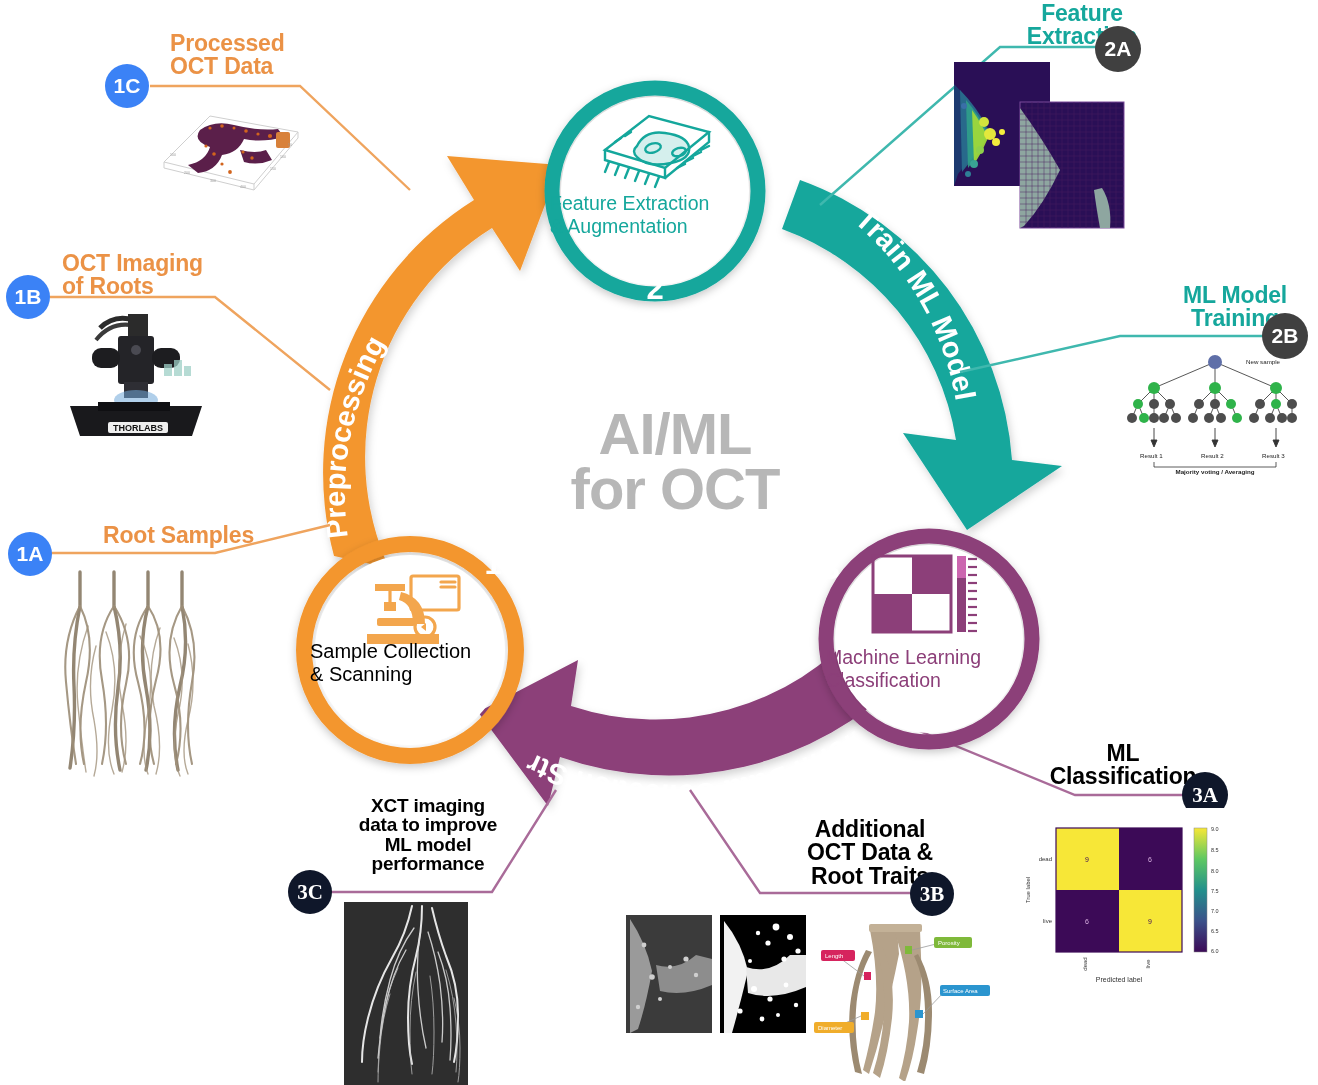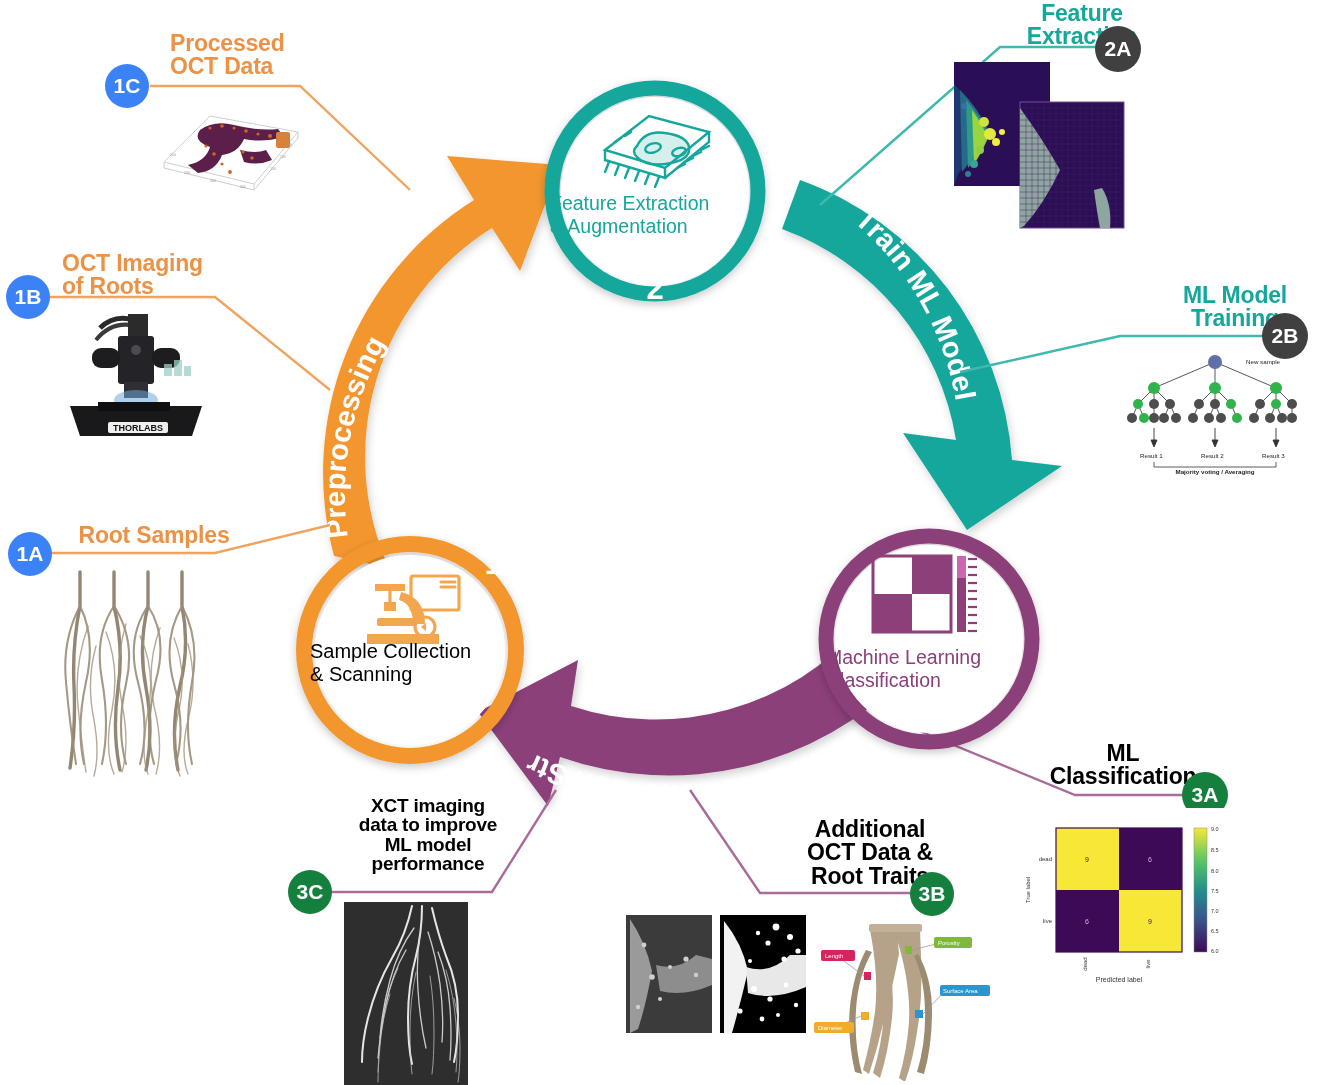--- a/index.html
+++ b/index.html
@@ -11,21 +11,21 @@
   
   .cap{position:absolute;font-weight:bold;line-height:1.02;letter-spacing:-0.2px;}
   .cap.orange{color:#eb9246;}
   .cap.teal{color:#15a79c;}
   .cap.purple{color:#000000;}
 
   .badge{position:absolute;border-radius:50%;display:flex;align-items:center;
          justify-content:center;color:#ffffff;font-weight:bold;}
   .badge.orange{background:#3b82f6;}
   .badge.teal{background:#404040;}
-  .badge.purple{background:#15803d;}
+  .badge.purple{background:#0f172a;font-family:Liberation Serif, serif;}
 
   .hubnum{position:absolute;border-radius:50%;display:flex;align-items:center;
           justify-content:center;color:#ffffff;font-weight:bold;}
 
   
   .center-word{position:absolute;color:#b7b7b7;font-weight:bold;text-align:center;
                line-height:0.95;letter-spacing:-1px;}
 
   
   .pic{position:absolute;overflow:hidden;text-align:center;}
@@ -108,20 +108,24 @@
 
     <polyline points="1280,336 1120,336 960,372" fill="none" stroke="#3fb8ae" stroke-width="2.4"></polyline>
 
     <polyline points="1200,795 1075,795 905,725" fill="none" stroke="#a96b99" stroke-width="2.4"></polyline>
 
     <polyline points="922,893 760,893 690,790" fill="none" stroke="#a96b99" stroke-width="2.4"></polyline>
 
     <polyline points="310,892 492,892 556,790" fill="none" stroke="#a96b99" stroke-width="2.4"></polyline>
   </svg>
 
+  <div class="center-word" style="left:540px;top:406px;width:270px;font-size:58px;">
+    <div>AI/ML</div>
+    <div>for OCT</div>
+  </div>
 
   <div style="position:absolute;left:296px;top:536px;width:228px;height:228px;">
     <svg width="228" height="228" style="position:absolute;left:0;top:0;overflow:visible;">
       <circle cx="114" cy="114" r="106" fill="none" stroke="#f3962f" stroke-width="16" filter="url(#softsh2)"></circle>
       <circle cx="114" cy="114" r="95" fill="#ffffff"></circle>
     </svg>
 
     <svg width="110" height="80" style="position:absolute;left:59px;top:36px;">
       <g stroke="#f3a64d" stroke-width="3.2" fill="none" stroke-linecap="round">
         <rect x="56" y="4" width="48" height="34" rx="2"></rect>
@@ -280,21 +284,21 @@
       <rect x="56" y="112" width="60" height="11" rx="2" fill="#efefef"></rect>
       <text x="86" y="121" text-anchor="middle" font-size="9" font-weight="bold" fill="#111" font-family="Liberation Sans, sans-serif">THORLABS</text>
       <g fill="#9ecfc6" opacity="0.75">
         <rect x="112" y="54" width="8" height="12"></rect>
           <rect x="122" y="50" width="8" height="16"></rect>
         <rect x="132" y="56" width="7" height="10"></rect>
       </g>
     </svg>
   </div>
 
-  <div class="cap orange" style="left:54px;top:524px;width:200px;font-size:23px;text-align:center;">
+  <div class="cap orange" style="left:54px;top:524px;width:200px;font-size:23px;text-align:right;">
     <div>Root Samples</div>
   </div>
   <div class="badge orange" style="left:8px;top:532px;width:44px;height:44px;font-size:21px;">1A</div>
   <div class="rootbox" style="left:48px;top:566px;width:180px;height:215px;">
     <svg width="180" height="215">
       <g stroke="#8e806c" stroke-width="3.4" fill="none" stroke-linecap="round" opacity="0.95">
         <path d="M32 6 L32 40 q-8 40 -6 80 q2 42 -4 82"></path>
         <path d="M66 6 L66 40 q10 42 4 82 q-6 44 2 82"></path>
         <path d="M100 6 L100 40 q-10 40 -2 82 q8 44 0 82"></path>
         <path d="M134 6 L134 40 q8 40 -2 80 q-10 44 -2 84"></path>

